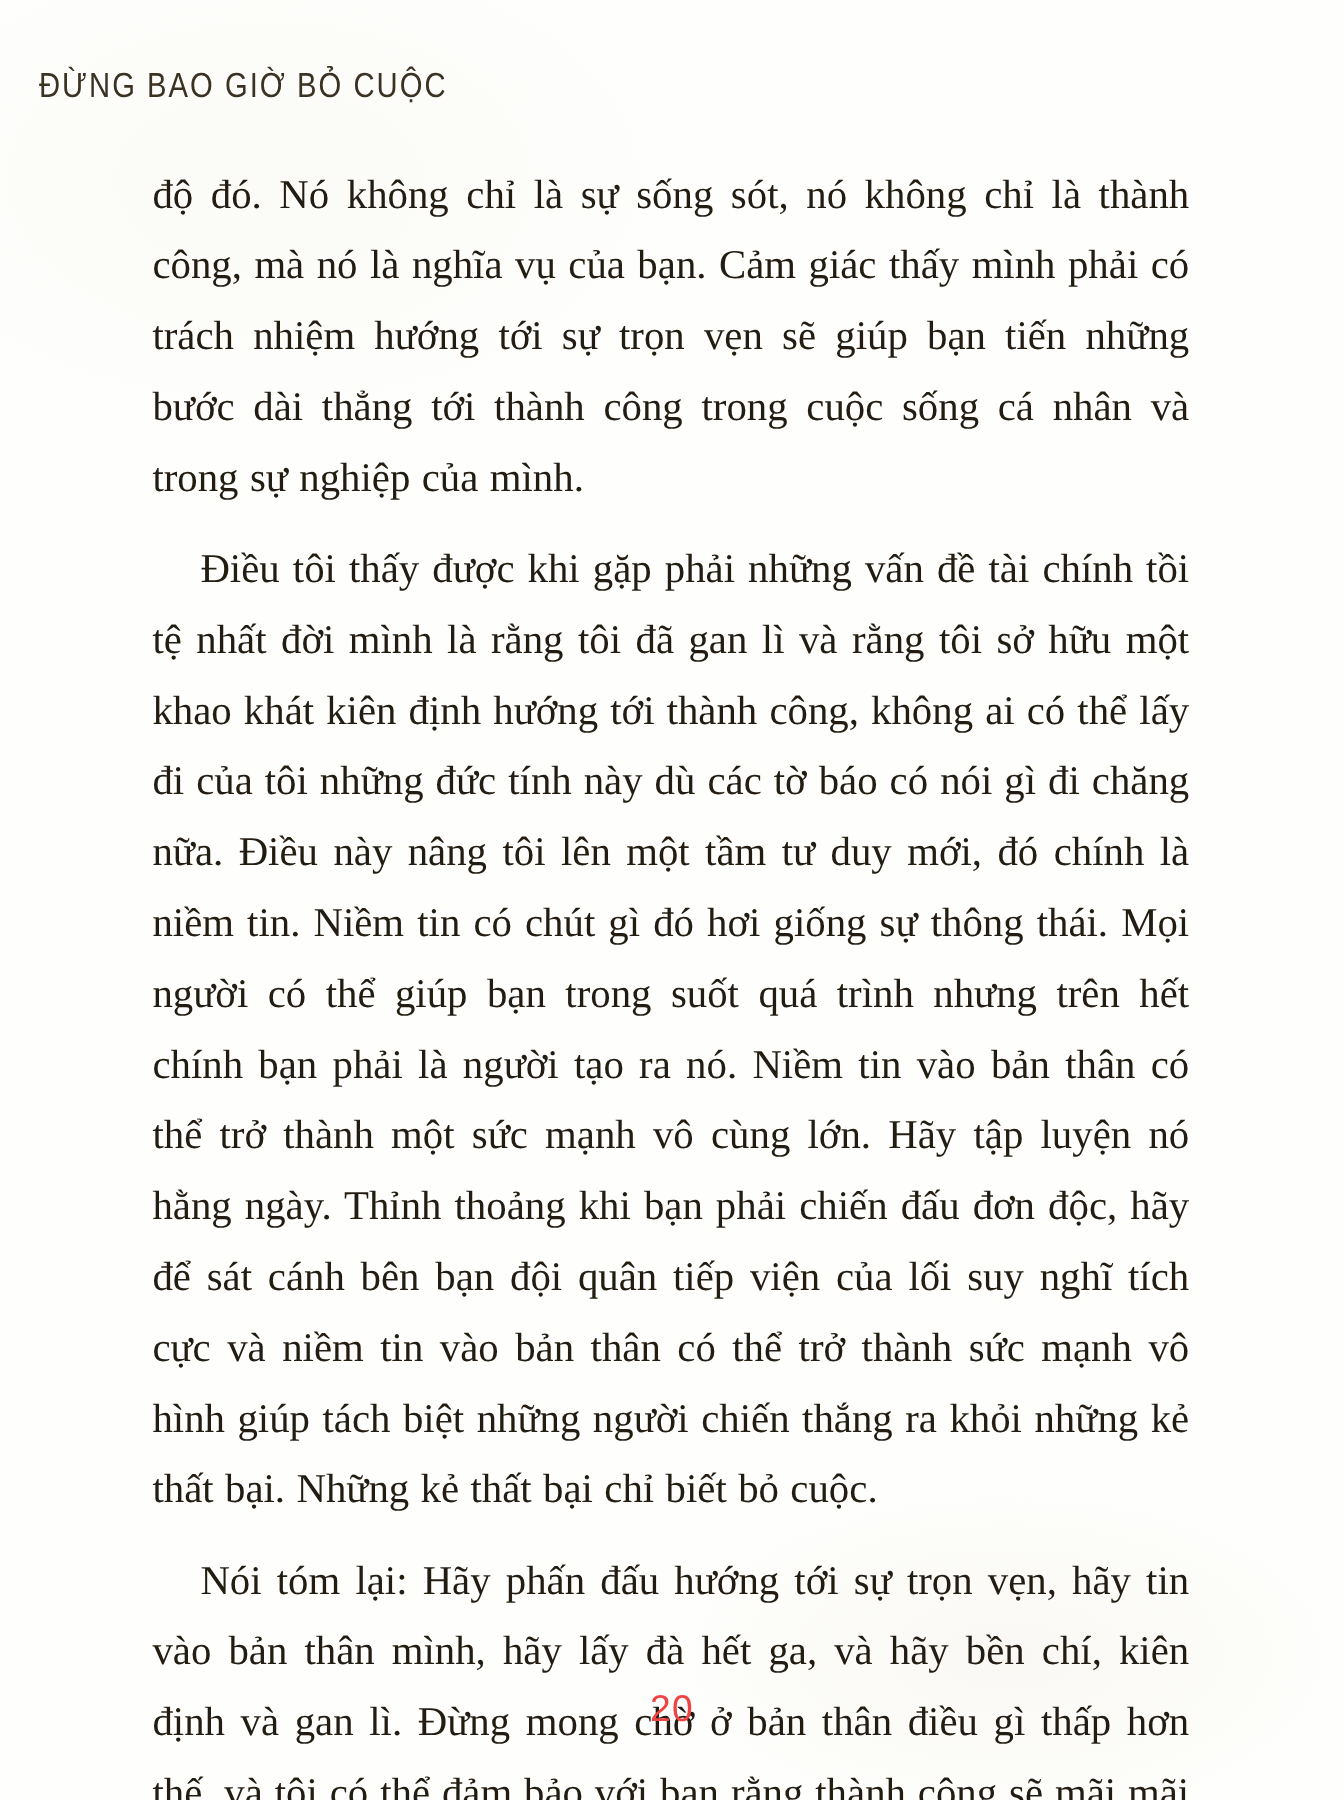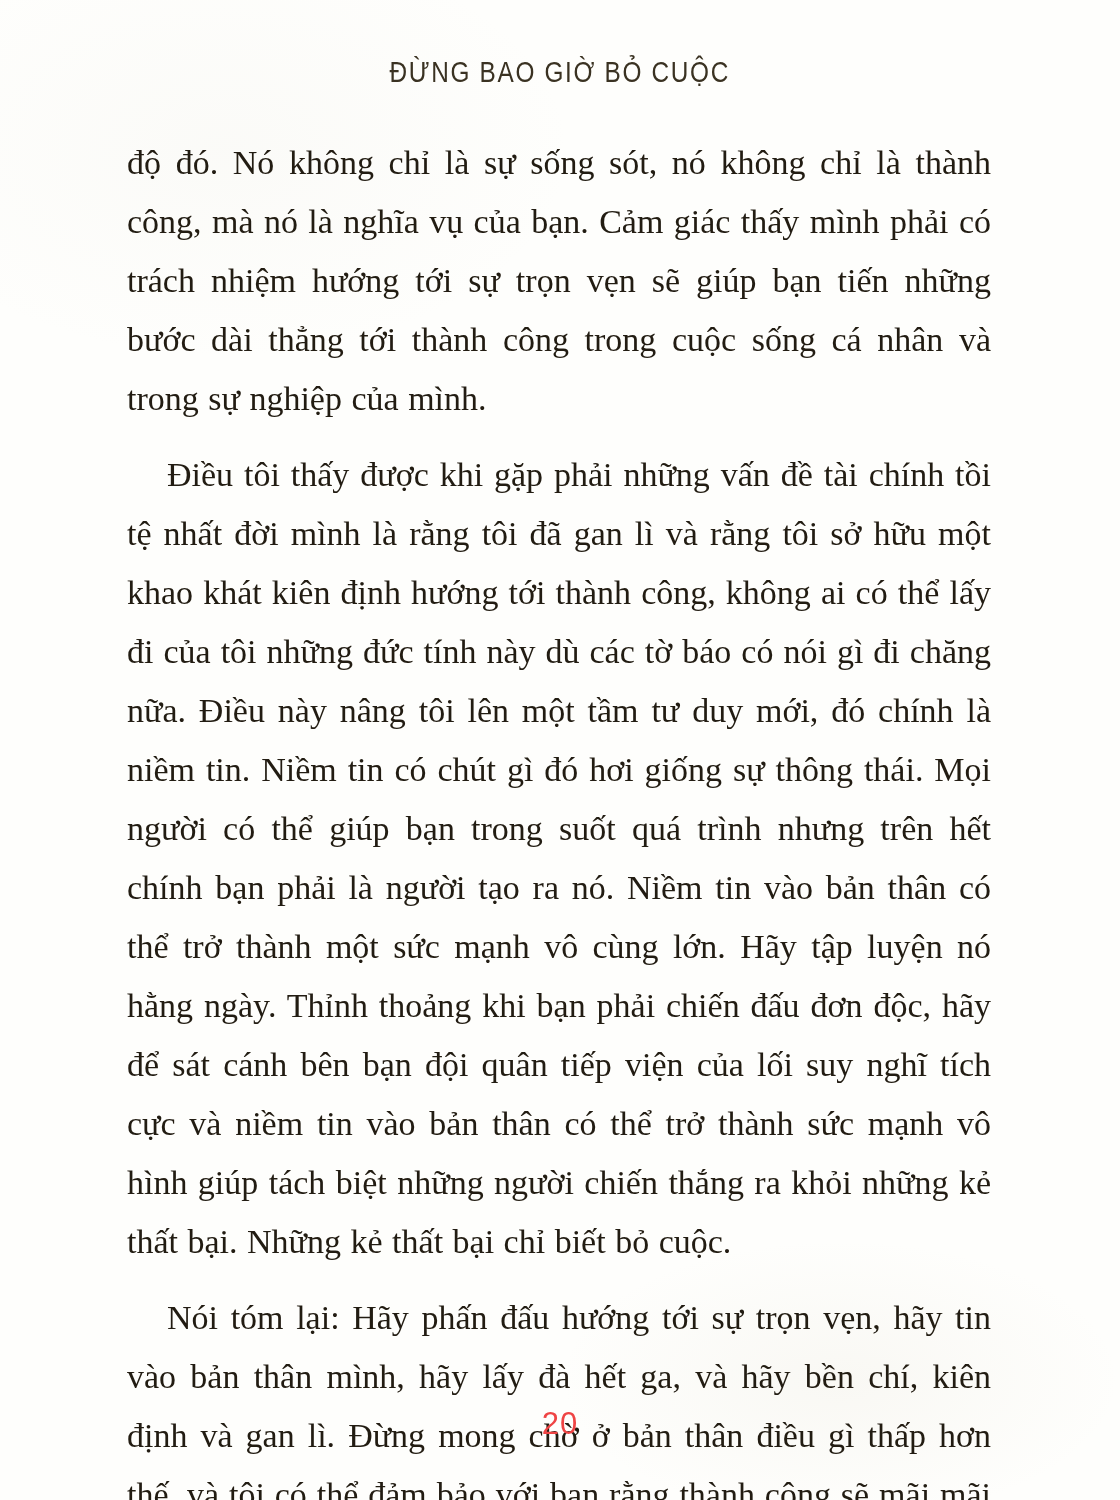--- a/index.html
+++ b/index.html
@@ -24,21 +24,21 @@
     background:
       radial-gradient(ellipse 400px 200px at 75% 92%, rgba(205,195,170,0.10), transparent 70%),
       radial-gradient(ellipse 500px 300px at 20% 10%, rgba(210,205,190,0.07), transparent 70%);
     pointer-events: none;
   }
   .running-header {
     position: absolute;
     top: 56px;
     left: 0;
     right: 0;
-    text-align: center;
+    text-align: left;
     color: #3a3222;
   }
   .running-header .condensed {
     display: inline-block;
     font-family: "Liberation Sans", sans-serif;
     font-size: 29px;
     letter-spacing: 2px;
     transform: scaleX(0.84);
     transform-origin: center;
     white-space: nowrap;

